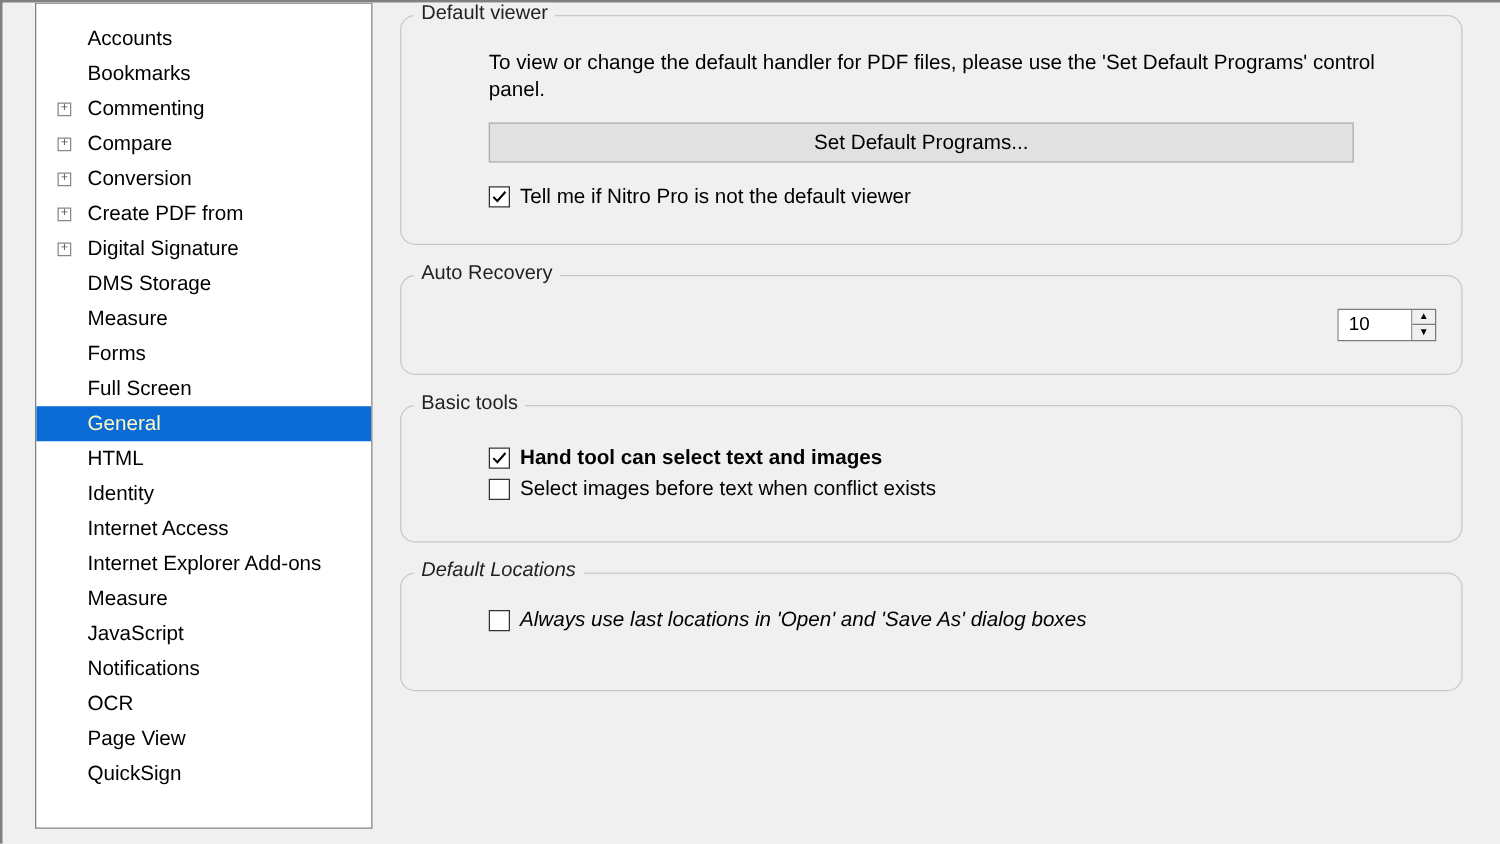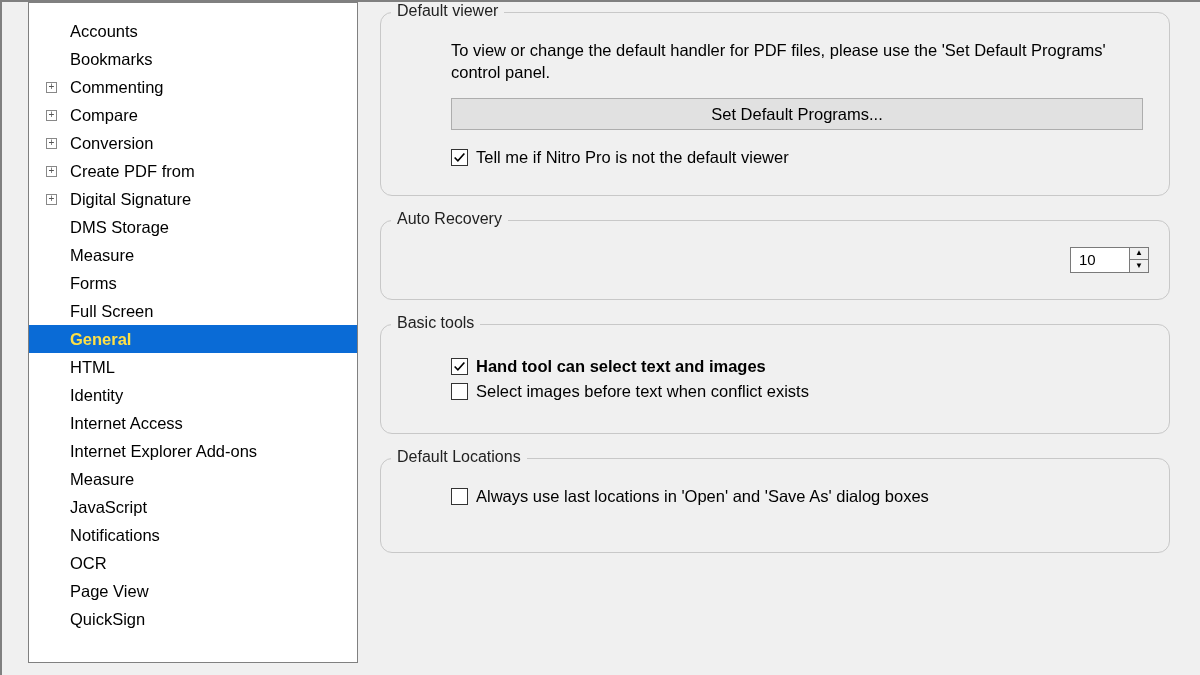--- a/index.html
+++ b/index.html
@@ -15,21 +15,21 @@
     background: #f0f0f0;
     border: 2px solid #808080;
     border-right: none; border-bottom: none;
     display: flex;
     padding: 0;
     position: relative;
     overflow: hidden;
   }
   
   .tree {
-    width: 330px;
+    width: 270px;
     margin: 0 0 12px 26px;
     background: #fff;
     border: 1px solid #808080;
     overflow: hidden;
     padding-top: 14px;
   }
   .tree-row {
     display: flex;
     align-items: center;
     height: 28px;
@@ -47,22 +47,21 @@
     margin-right: 13px;
     display: flex; align-items: center; justify-content: center;
     font-size: 10px; line-height: 1;
     color: #555;
     background: #fff;
     padding: 0;
   }
   .tree-row .expander.hidden { visibility: hidden; }
   .tree-row.selected {
     background: #0a6bd6;
-    color: #fde047;
-    font-weight: bold;
+    color: #fef9c3;
   }
   .tree-row .label {
     flex: 0 0 auto;
   }
   .tree-row.selected .expander { border-color:#888; color:#555; background:#fff; }
 
   
   .content {
     flex: 1;
     padding: 10px 30px 0 22px;
@@ -152,21 +151,21 @@
     width: 18px; flex:1;
     display:flex; align-items:center; justify-content:center;
     background:#f0f0f0;
     font-size:8px; line-height:1;
     cursor:pointer;
     border-bottom:1px solid #7a7a7a;
   }
   .spinner .sp:last-child { border-bottom:none; }
 
   .group.tight { padding-top:26px; padding-bottom:26px; }
-  .group.locations { margin-bottom:0; padding-bottom:40px; }
+  .group.locations { margin-bottom:0; padding-bottom:40px;font-style:italic; }
 </style>
 </head>
 <body>
 
 <div class="window">
 
   <div class="tree" id="tree">
       <div class="tree-row">
         <span class="expander hidden"></span>
         <span class="label">Accounts</span>

